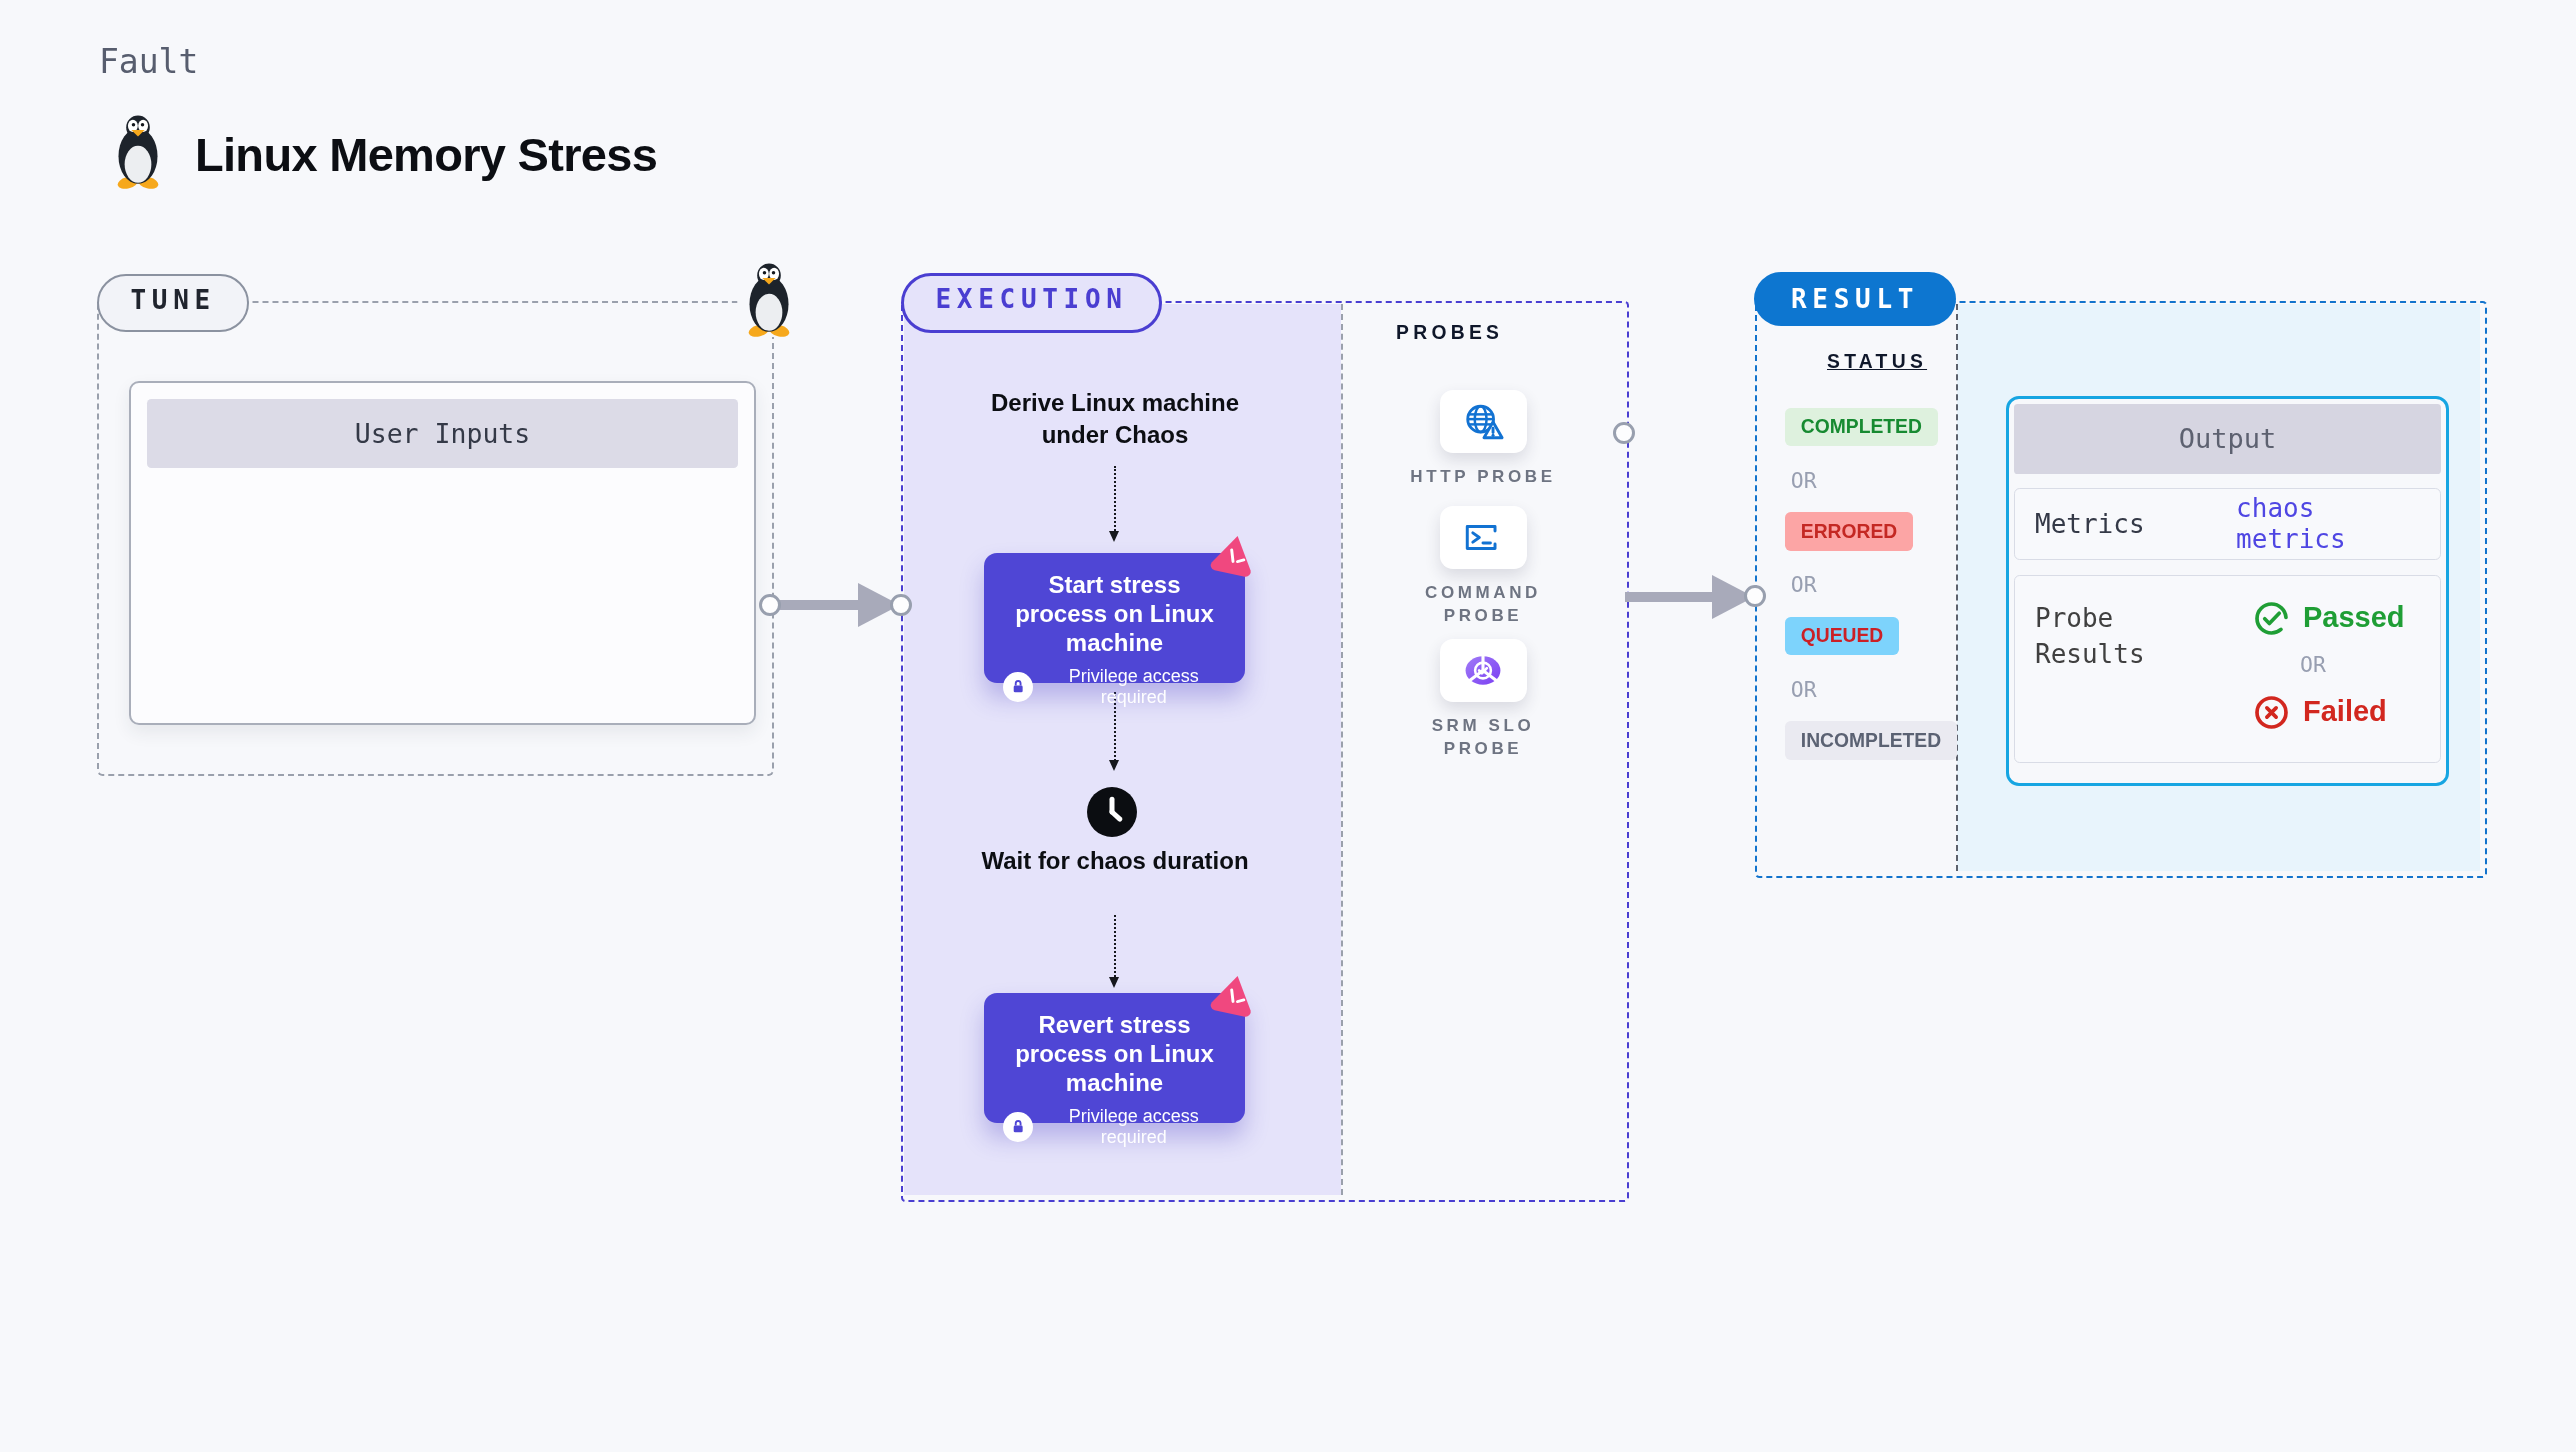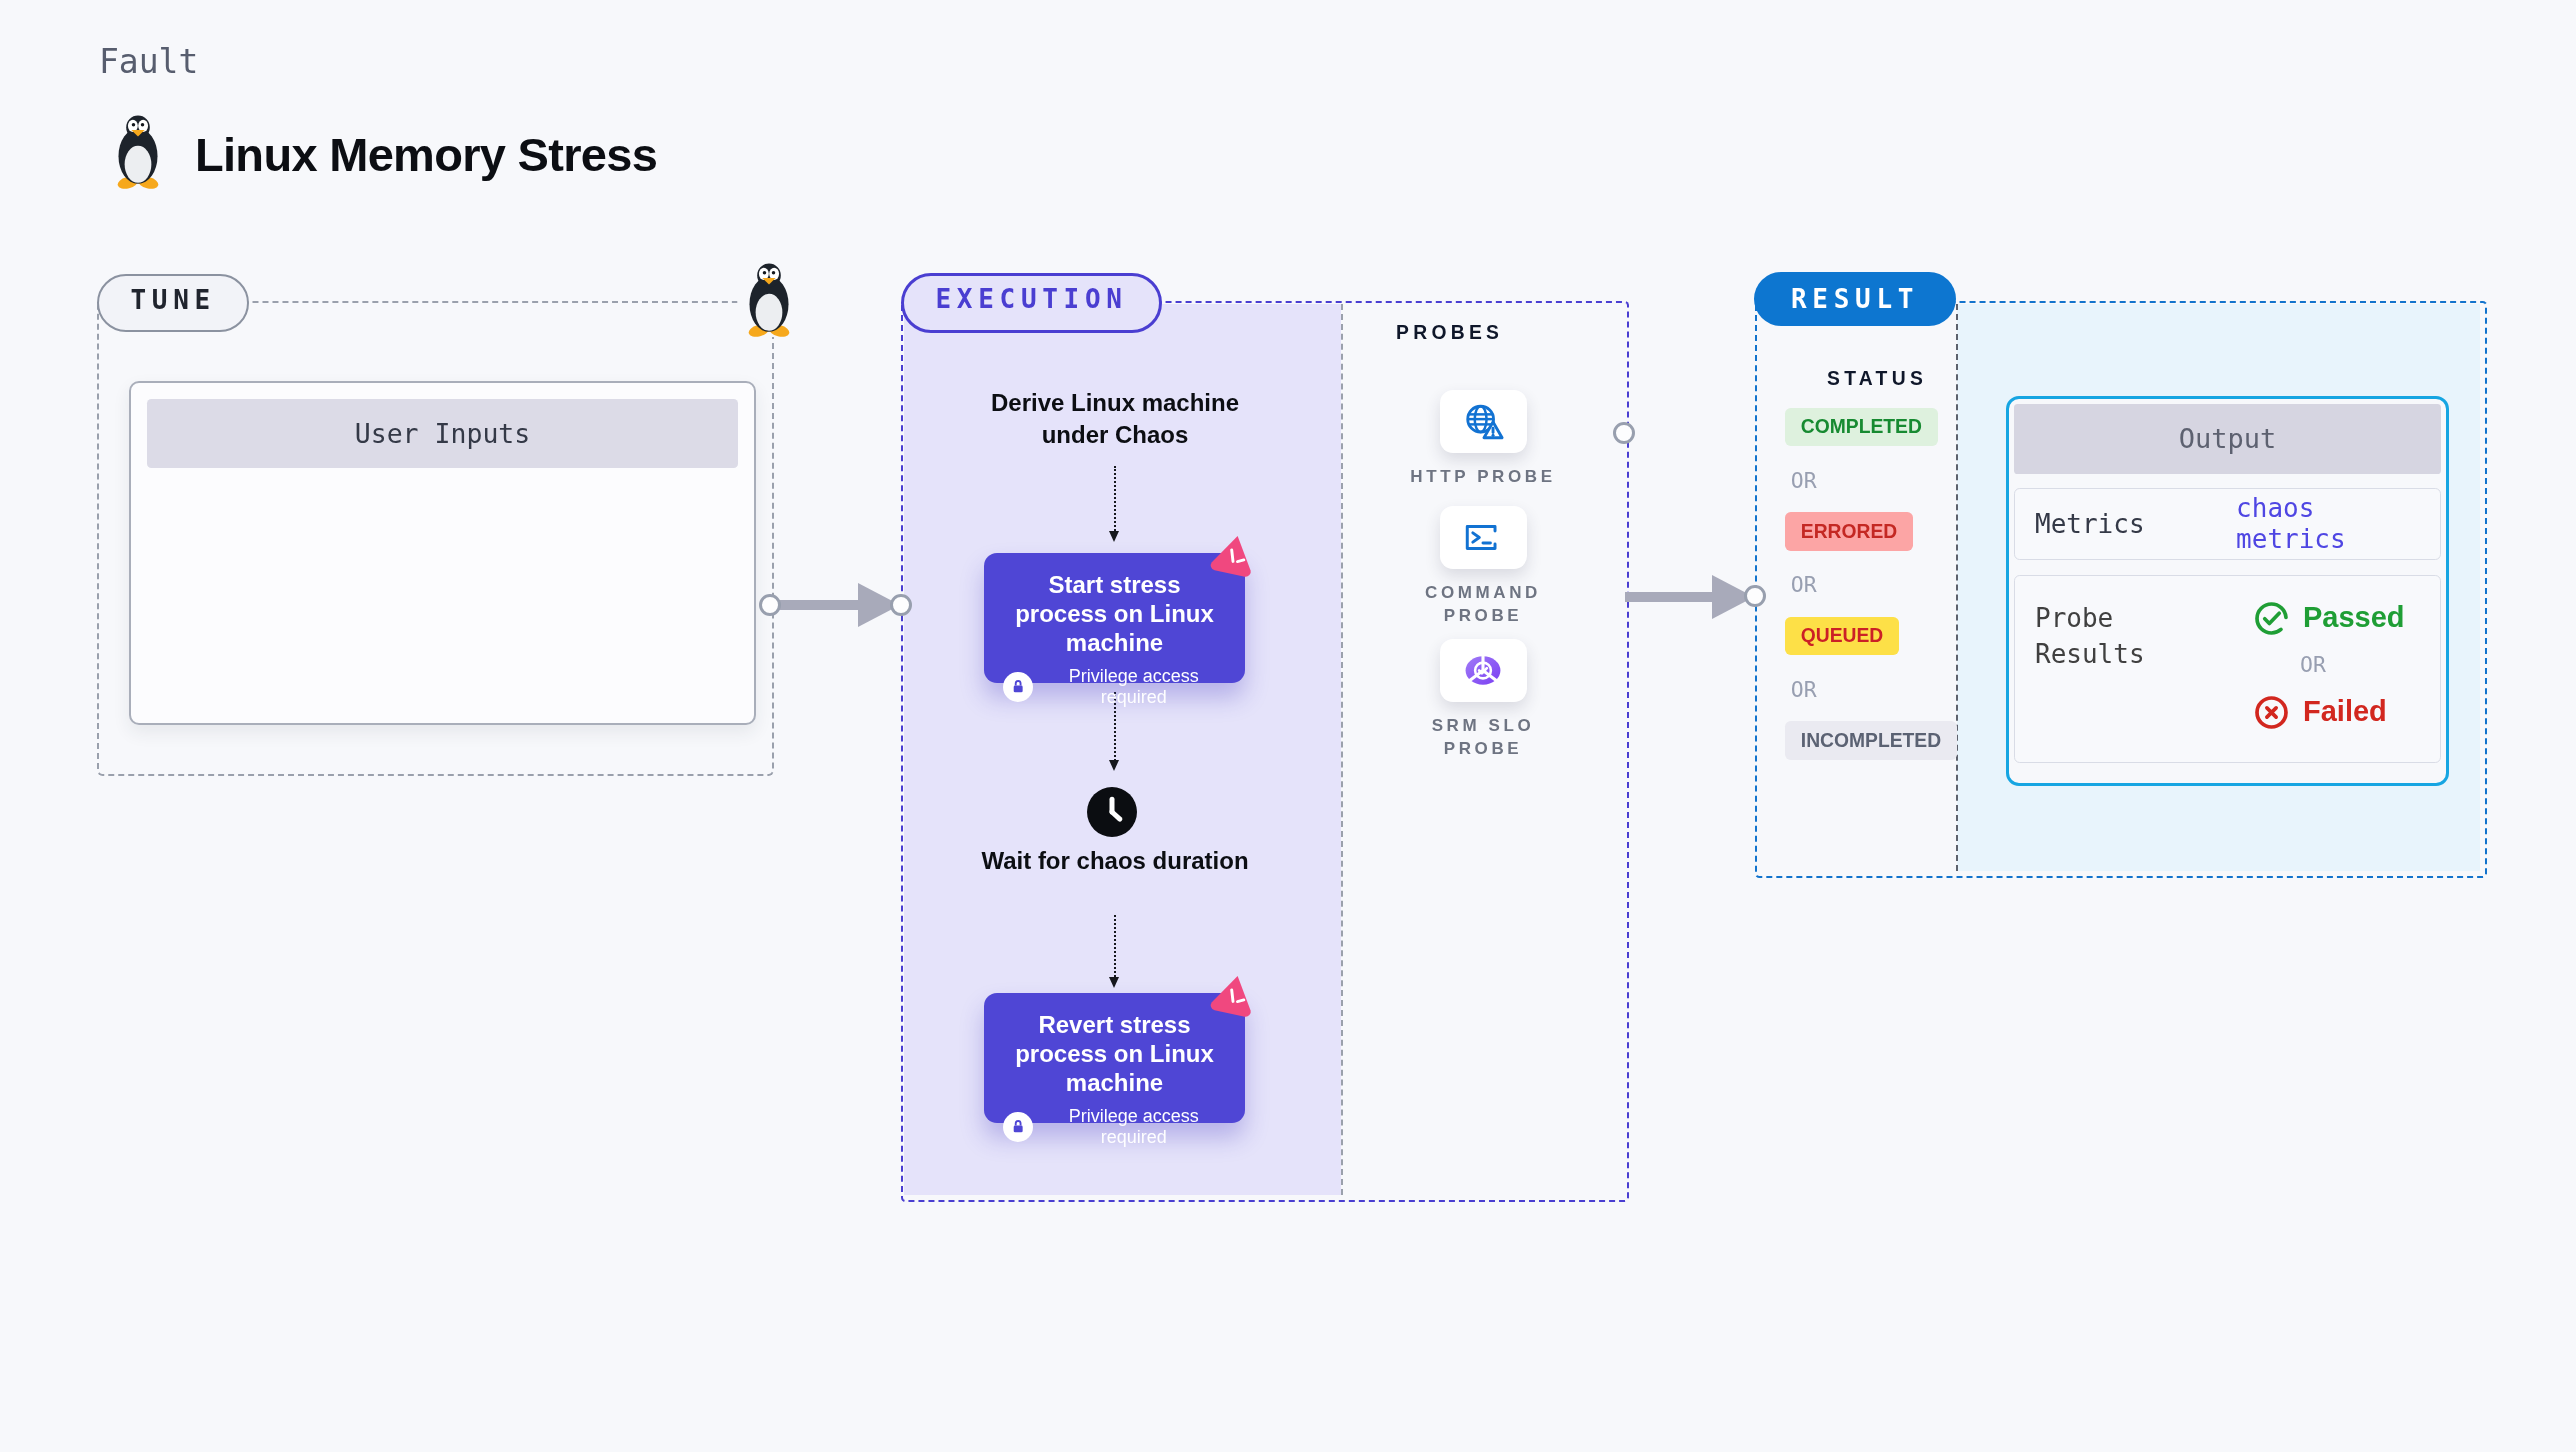--- a/index.html
+++ b/index.html
@@ -66,21 +66,21 @@
   .probe-item{position:absolute;left:1390px;width:186px;display:flex;flex-direction:column;align-items:center;}
   .probe-card{width:87px;height:63px;background:#ffffff;border-radius:13px;display:flex;align-items:center;justify-content:center;
               box-shadow:0 7.2px 15.8px rgba(40,45,70,.14);}
   .probe-label{margin-top:11.5px;text-align:center;font:700 17px/23.6px "Liberation Sans",sans-serif;letter-spacing:3.6px;color:#6e7482;}
 
   
   .status-col{position:absolute;left:1785px;top:408px;display:flex;flex-direction:column;align-items:flex-start;z-index:10;}
   .badge{padding:7.2px 15.8px;border-radius:5.7px;font:700 19.3px/24px "Liberation Sans",sans-serif;}
   .badge-completed{background:#def1de;color:#178a31;}
   .badge-errored{background:#fca5a5;color:#c42823;}
-  .badge-queued{background:#fde047;color:#cb2026;}
+  .badge-queued{background:#7dd3fc;color:#cb2026;}
   .badge-incompleted{background:#eaeaf1;color:#5b6273;}
   .or-sep{font:400 21.5px/26px "DejaVu Sans Mono",monospace;color:#989fb1;margin:21.5px 0 18.6px 5.7px;}
 
   .output-card{position:absolute;left:2006px;top:396px;width:443px;height:390px;background:#f7f8fb;border:3.6px solid #16a5e2;
                border-radius:13px;box-sizing:border-box;padding:5px;z-index:10;}
   .output-header{height:70px;background:#d6d5e1;border-radius:3.6px;text-align:center;
                  font:400 27px/70px "DejaVu Sans Mono",monospace;color:#5d6170;}
   .output-row{margin-top:14.3px;background:#f8f9fc;border:1.4px solid #d9dce6;border-radius:5.7px;box-sizing:border-box;gap:42px;}
   .row-metrics{height:72px;display:flex;align-items:center;padding:0 20px;}
   .metrics-label{font:400 26px/31.5px "DejaVu Sans Mono",monospace;color:#343947;width:176px;}
@@ -248,21 +248,21 @@
 
   <div class="hshaft" style="left:1625px;top:592px;width:92px;"></div>
   <div class="hhead" style="left:1712px;top:575px;"></div>
   <div class="connector" style="left:1744px;top:585px;"></div>
 
   <div class="result-fill"></div>
   <div class="result-box"></div>
   <div class="result-divider"></div>
   <div class="pill pill-result mono">RESULT</div>
 
-  <div class="section-label" style="left:1787px;top:367px;">STATUS</div>
+  <div class="section-label" style="left:1787px;top:350px;text-decoration:underline;">STATUS</div>
 
   <div class="status-col">
     <div class="badge badge-completed">COMPLETED</div>
     <div class="or-sep mono">OR</div>
     <div class="badge badge-errored">ERRORED</div>
     <div class="or-sep mono">OR</div>
     <div class="badge badge-queued">QUEUED</div>
     <div class="or-sep mono">OR</div>
     <div class="badge badge-incompleted">INCOMPLETED</div>
   </div>

